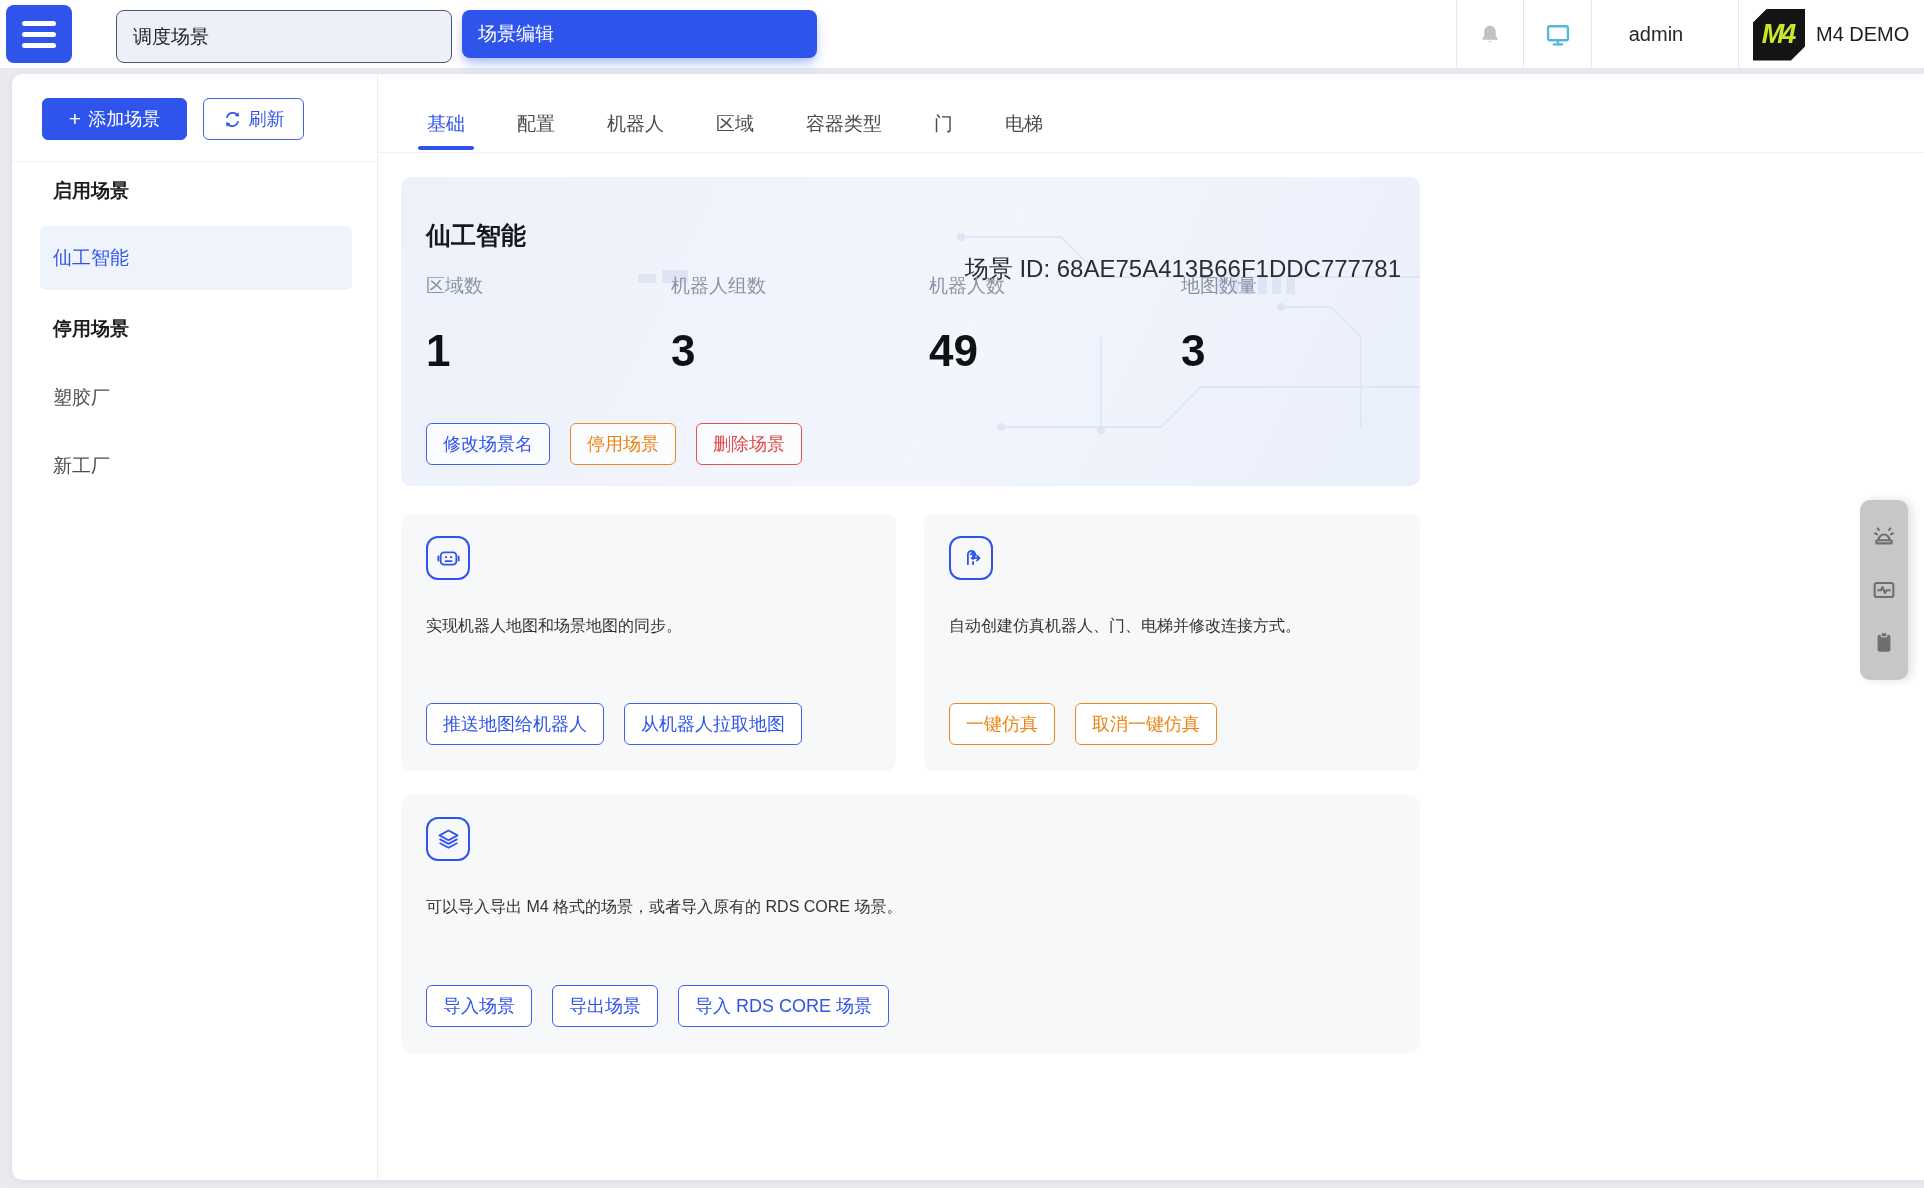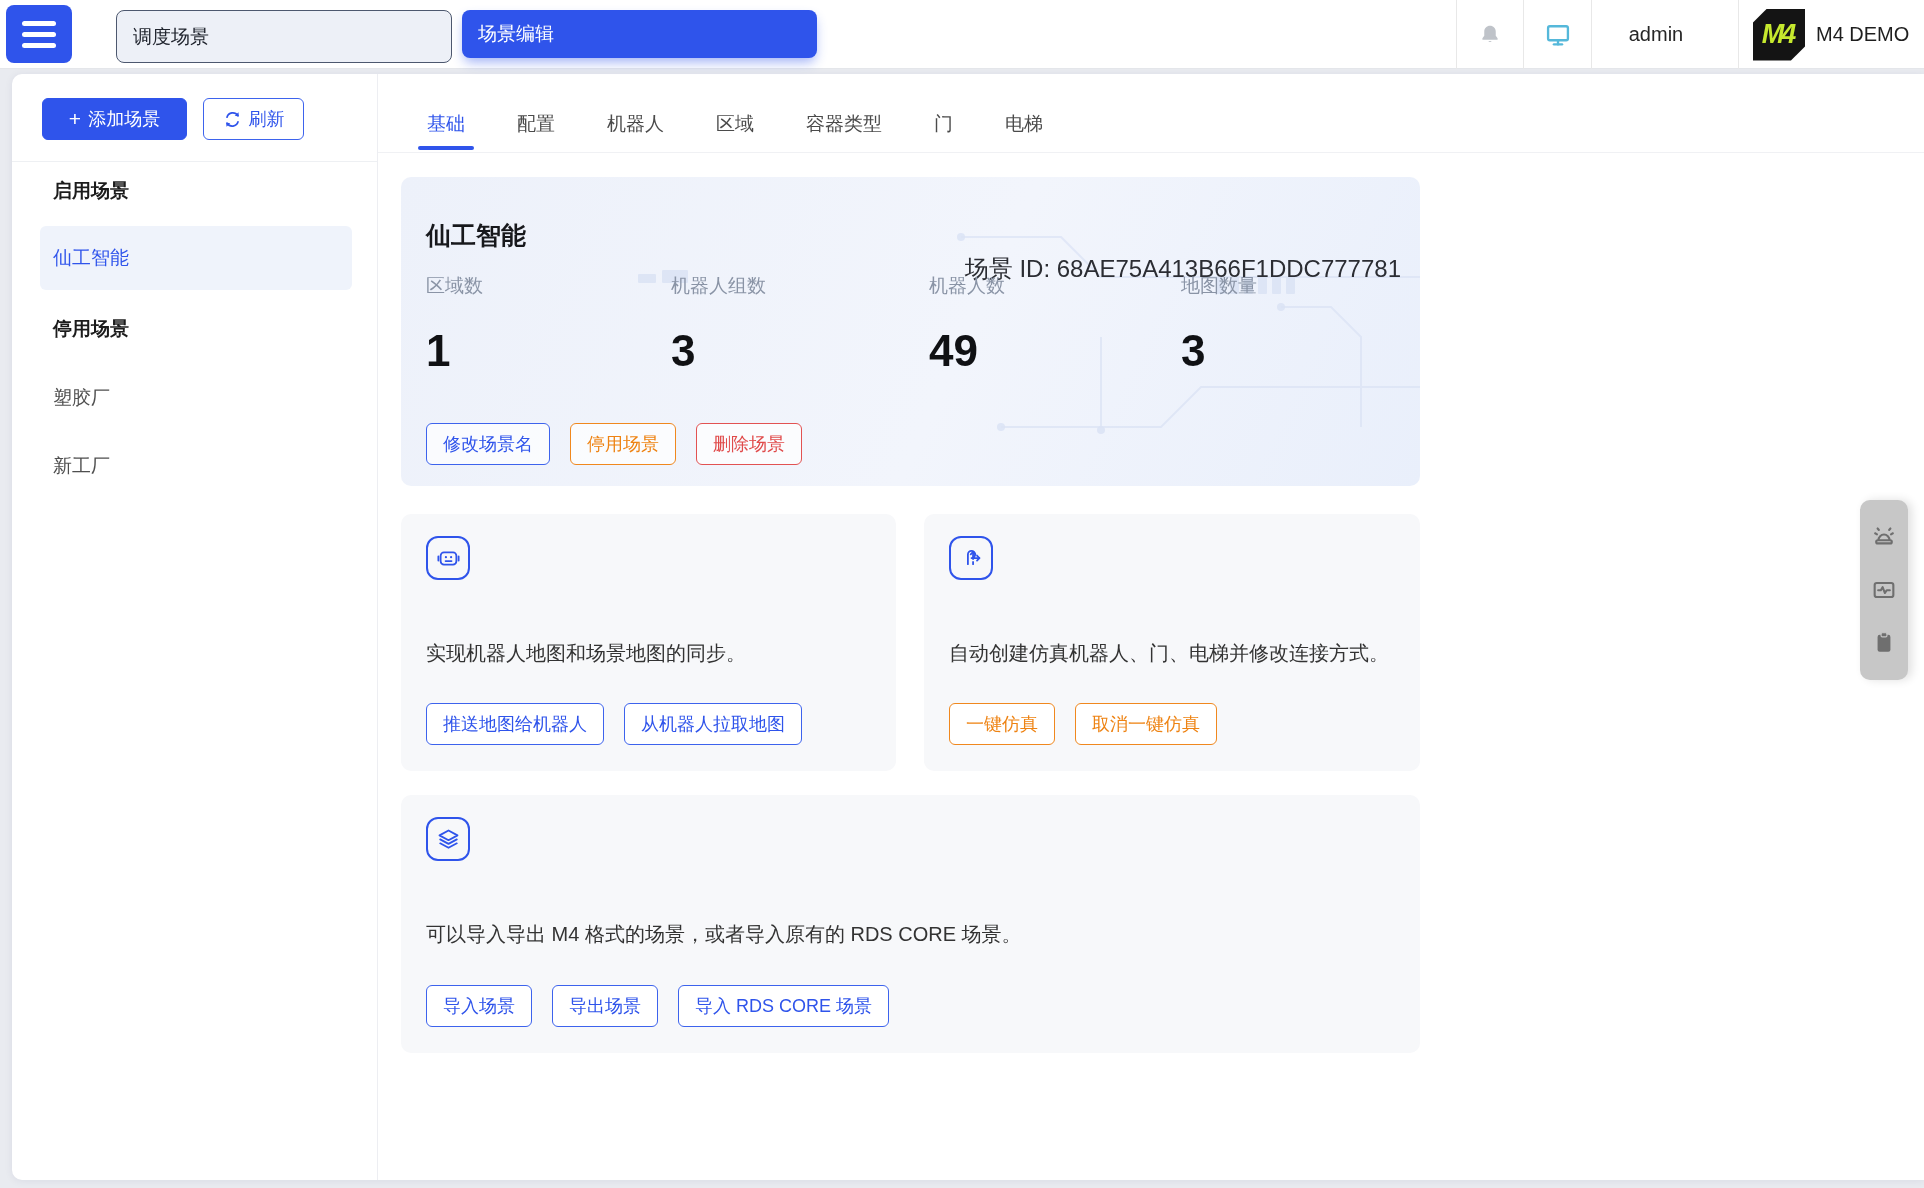--- a/index.html
+++ b/index.html
@@ -82,22 +82,22 @@
   .hero-actions .btn { background:rgba(255,255,255,.7); }
 
   
   .card { position:absolute; background:#F7F8FA; border-radius:10px; }
   .card-a { left:389px; top:440px; width:495px; height:257px; }
   .card-b { left:912px; top:440px; width:496px; height:257px; }
   .card-c { left:389px; top:721px; width:1019px; height:258px; }
   .card-icon { position:absolute; left:25px; top:22px; width:44px; height:44px;
     border:2px solid #2F54EB; border-radius:12px; display:flex;
     align-items:center; justify-content:center; }
-  .card-desc { position:absolute; left:25px; top:96px; font-size:20px;
-    color:#333; line-height:31px;margin-top:28px; }
+  .card-desc { position:absolute; left:25px; top:96px; font-size:16px;
+    color:#333; line-height:31px; }
   .card-b .card-desc { width:455px; }
   .card-btns { position:absolute; left:25px; bottom:26px; display:flex; gap:20px; }
 
   
   .rtoolbar { position:absolute; left:1860px; top:500px; width:48px; height:180px;
     background:#c7c7c7; border-radius:10px; display:flex; flex-direction:column;
     align-items:center; justify-content:space-around; padding:10px 0;
     box-shadow:4px 0 10px rgba(0,0,0,.12); z-index:6; }
   .rtool { width:30px; height:30px; display:flex; align-items:center;
     justify-content:center; cursor:pointer; }

